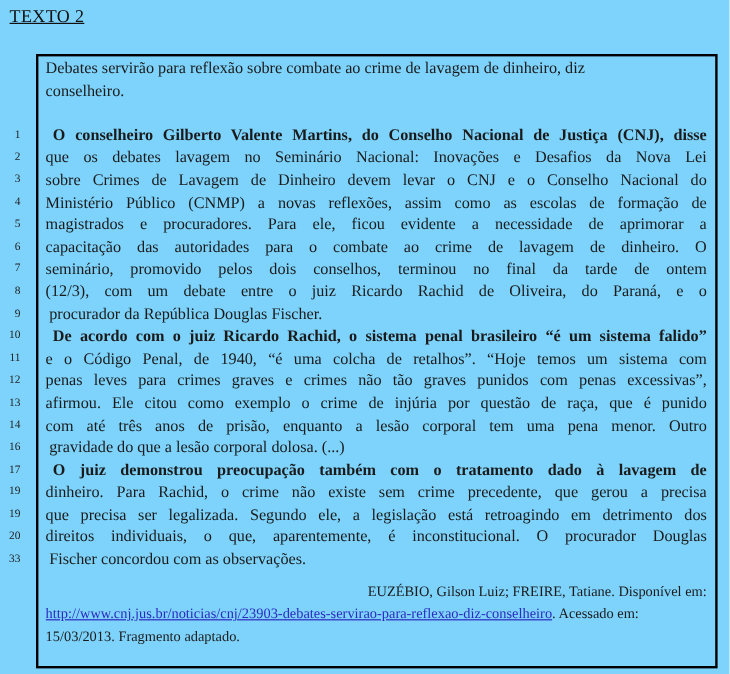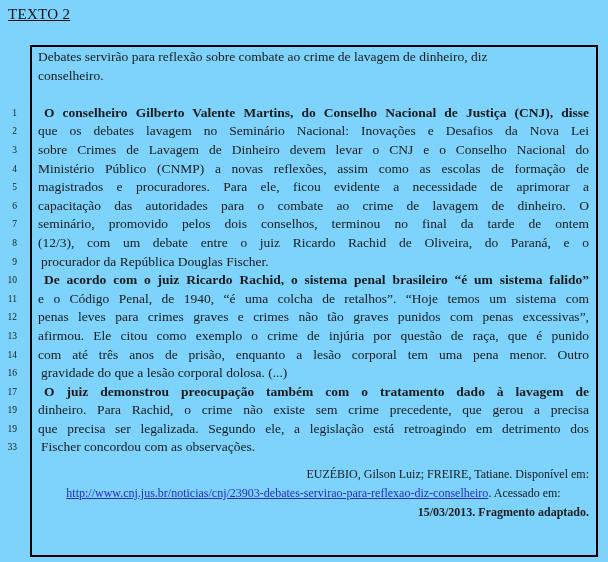--- a/index.html
+++ b/index.html
@@ -68,23 +68,23 @@
   .row .txt.indent { text-indent: 6px; font-weight: bold; }
   #intro { margin-bottom: 18.6px; }
   .citation {
     margin: 8px 0 0 31px;
     padding: 0 11px 0 7px;
     font-size: 12px;
     line-height: 18.8px;
     color: #1a1a1a;
   }
   .cit-authors { text-align: right; }
-  .cit-source { text-align: center; white-space: nowrap; overflow: hidden; }
+  .cit-source { text-align: left; white-space: nowrap; overflow: hidden; }
   .cit-link { text-decoration: underline; cursor: pointer; }
-  .cit-date { text-align: right; font-weight: bold; }
+  .cit-date { text-align: left; }
 </style>
 </head>
 <body>
 
 <div class="page">
   <div class="doc-title">TEXTO 2</div>
   <div class="frame"></div>
   <div class="content">
     <div id="intro">
         <div class="row">
@@ -163,20 +163,24 @@
         </div>
         <div class="row">
           <span class="num">19</span>
           <span class="txt">dinheiro. Para Rachid, o crime não existe sem crime precedente, que gerou a precisa</span>
         </div>
         <div class="row">
           <span class="num">19</span>
           <span class="txt">que precisa ser legalizada. Segundo ele, a legislação está retroagindo em detrimento dos</span>
         </div>
         <div class="row">
+          <span class="num">20</span>
+          <span class="txt">direitos individuais, o que, aparentemente, é inconstitucional. O procurador Douglas</span>
+        </div>
+        <div class="row">
           <span class="num">33</span>
           <span class="txt last">Fischer concordou com as observações.</span>
         </div>
       </div>
     <div class="citation">
       <div class="cit-authors">EUZÉBIO, Gilson Luiz; FREIRE, Tatiane. Disponível em:</div>
       <div class="cit-source">
         <span class="cit-link" style="color: rgb(43, 43, 191);">http://www.cnj.jus.br/noticias/cnj/23903-debates-servirao-para-reflexao-diz-conselheiro</span><span>. Acessado em:</span>
       </div>
       <div class="cit-date">15/03/2013. Fragmento adaptado.</div>

